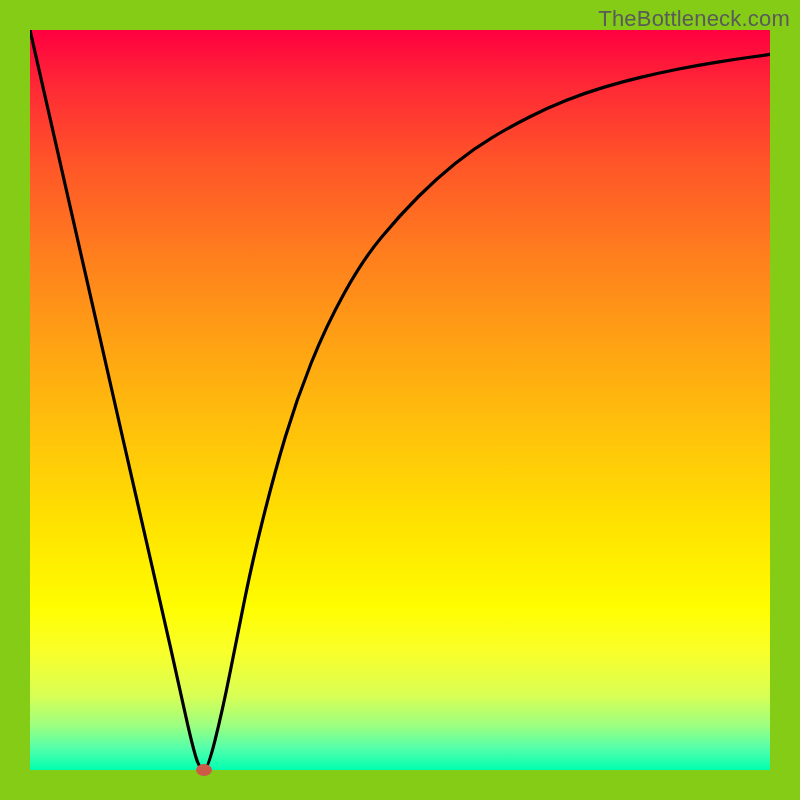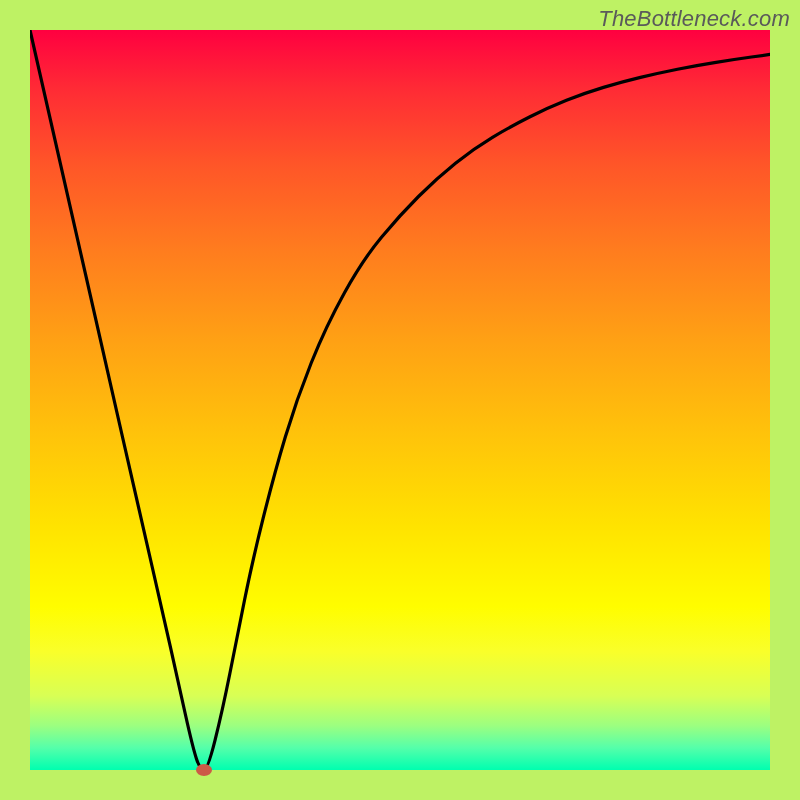--- a/index.html
+++ b/index.html
@@ -8,22 +8,21 @@
     width: 800px;
     height: 800px;
     overflow: hidden;
     background: #000;
     font-family: Arial, Helvetica, sans-serif;
   }
   .frame {
     position: relative;
     width: 800px;
     height: 800px;
-    background: #bef264;
-    font-style: italic;
+    background: #84cc16;
   }
   .plot-area {
     position: absolute;
     left: 30px;
     top: 30px;
     width: 740px;
     height: 740px;
     background: linear-gradient(
       to bottom,
       #ff0040 0%,

